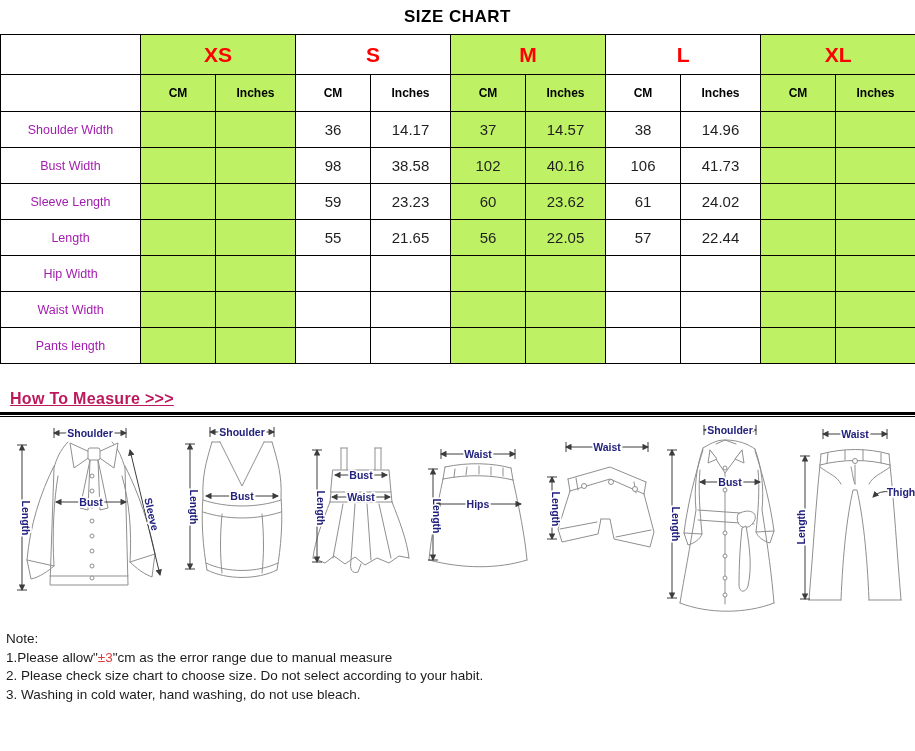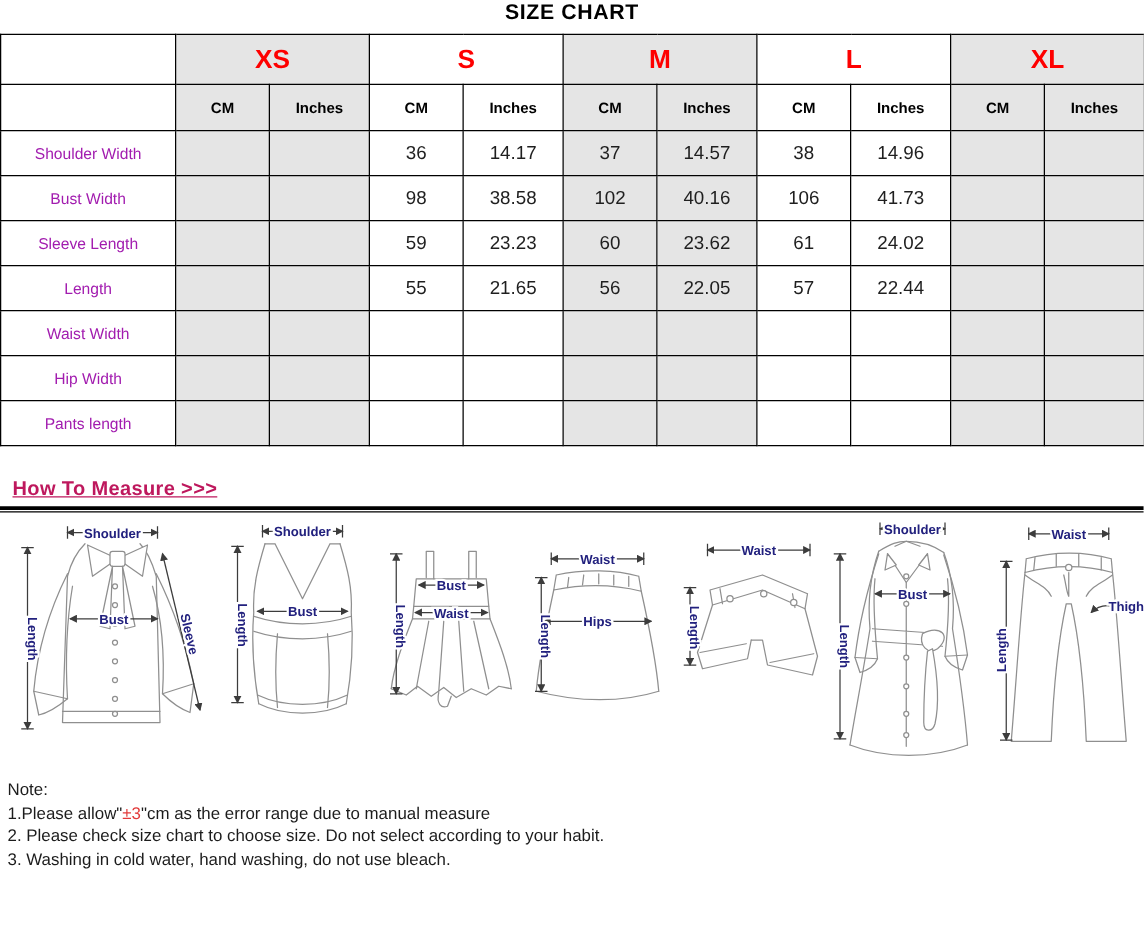--- a/index.html
+++ b/index.html
@@ -2,30 +2,30 @@
 <html><head>
 <meta charset="utf-8">
 <style>
   html,body{margin:0;padding:0;}
   body{
     width:915px;height:751px;background:#fff;position:relative;
     font-family:"Liberation Sans",sans-serif;color:#000;overflow:hidden;
   }
   .title{
     text-align:center;font-size:17px;font-weight:bold;letter-spacing:.5px;
-    height:27px;color:#000;
+    padding-top:7px;height:27px;color:#000;
   }
   table.size-chart{
     width:915px;border-collapse:collapse;table-layout:fixed;
   }
   table.size-chart td{
     border:1px solid #000;text-align:center;vertical-align:middle;
     padding:0;overflow:hidden;white-space:nowrap;
   }
-  td.g{background:#e5e5e5;}
+  td.g{background:#bef264;}
   tr.size-row{height:40px;}
   tr.size-row td.size{font-size:21px;font-weight:bold;color:#fe0000;}
   tr.unit-row{height:37px;}
   tr.unit-row td{font-size:12px;font-weight:bold;color:#000;}
   tr.data-row{height:36px;}
   td.rowlabel{font-size:12.5px;color:#a21caf;}
   td.val{font-size:15px;color:#1f1f1f;}
   .htm-heading{
     margin:26px 0 3px 10px;font-size:16px;font-weight:bold;
     color:#be185d;letter-spacing:.3px;height:19px;text-decoration:underline;
@@ -138,34 +138,34 @@
     <td class="val">55</td>
     <td class="val">21.65</td>
     <td class="val g">56</td>
     <td class="val g">22.05</td>
     <td class="val">57</td>
     <td class="val">22.44</td>
     <td class="val g"></td>
     <td class="val g"></td>
   </tr>
   <tr class="data-row">
+    <td class="rowlabel">Hip Width</td>
+    <td class="val g"></td>
+    <td class="val g"></td>
+    <td class="val"></td>
+    <td class="val"></td>
+    <td class="val g"></td>
+    <td class="val g"></td>
+    <td class="val"></td>
+    <td class="val"></td>
+    <td class="val g"></td>
+    <td class="val g"></td>
+  </tr>
+  <tr class="data-row">
     <td class="rowlabel">Waist Width</td>
-    <td class="val g"></td>
-    <td class="val g"></td>
-    <td class="val"></td>
-    <td class="val"></td>
-    <td class="val g"></td>
-    <td class="val g"></td>
-    <td class="val"></td>
-    <td class="val"></td>
-    <td class="val g"></td>
-    <td class="val g"></td>
-  </tr>
-  <tr class="data-row">
-    <td class="rowlabel">Hip Width</td>
     <td class="val g"></td>
     <td class="val g"></td>
     <td class="val"></td>
     <td class="val"></td>
     <td class="val g"></td>
     <td class="val g"></td>
     <td class="val"></td>
     <td class="val"></td>
     <td class="val g"></td>
     <td class="val g"></td>

